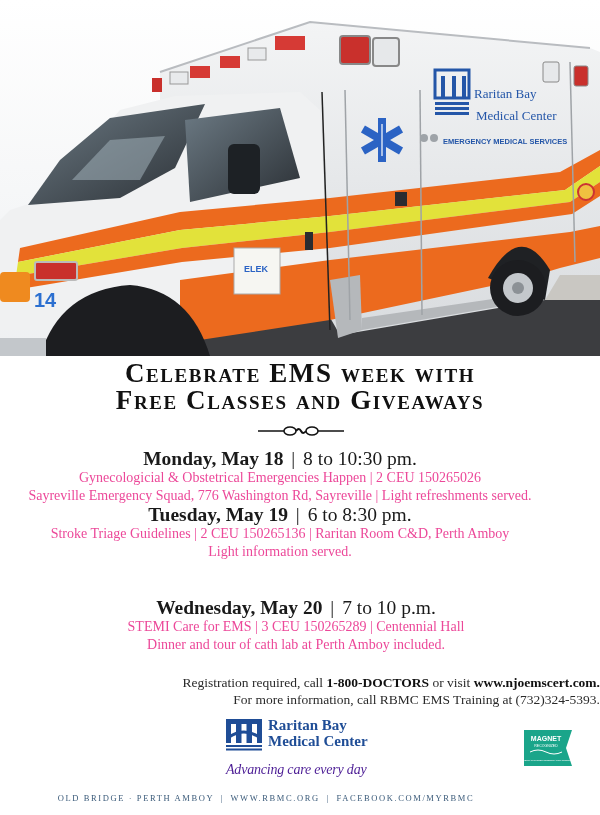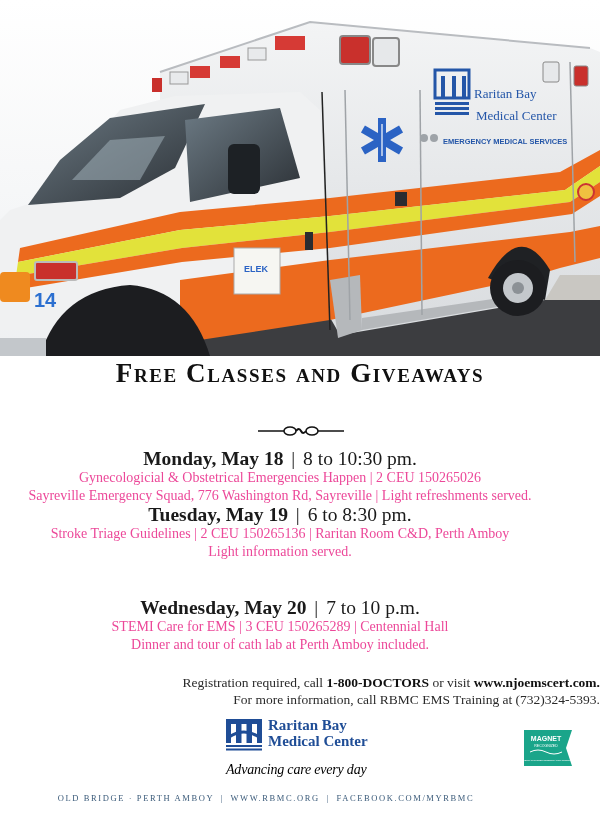--- a/index.html
+++ b/index.html
@@ -14,29 +14,29 @@
     .ornament { position: absolute; left: 258px; top: 424px; width: 86px; height: 14px; }
 
     .event { position: absolute; left: 0; width: 560px; text-align: center; }
     .event .date { font-family: "Liberation Serif", serif; font-size: 19.5px; line-height: 21px; color: #1a1a1a; }
     .event .date b { font-weight: bold; }
     .event .detail { font-family: "Liberation Serif", serif; font-size: 14px; line-height: 18px; color: #ec4899; }
     .sep { padding: 0 3px; }
 
     .ev1 { top: 448px; }
     .ev2 { top: 504px; }
-    .ev3 { top: 597px; }
+    .ev3 { top: 597px; margin-left: 16px; }
 
     .contact { position: absolute; left: 0; top: 674px; width: 600px; text-align: right; font-family: "Liberation Serif", serif; font-size: 13.5px; line-height: 17px; color: #2a2a2a; }
     .contact b { color: #111; }
 
     .logo { position: absolute; left: 226px; top: 717px; width: 170px; height: 66px; }
     .logo-mark { position: absolute; left: 0; top: 2px; width: 36px; height: 32px; }
     .logo-name { position: absolute; left: 42px; top: 0; font-family: "Liberation Serif", serif; font-weight: bold; font-size: 15px; line-height: 16px; color: #1f4d96; }
-    .logo-tag { position: absolute; left: 0; top: 45px; font-family: "Liberation Serif", serif; font-style: italic; font-size: 14px; color: #000000; letter-spacing: -0.2px; }
+    .logo-tag { position: absolute; left: 0; top: 45px; font-family: "Liberation Serif", serif; font-style: italic; font-size: 14px; color: #4c1d95; letter-spacing: -0.2px; }
 
     .magnet { position: absolute; left: 524px; top: 730px; width: 48px; height: 36px; }
 
     .footer { position: absolute; left: 0; top: 793px; width: 532px; text-align: center; font-family: "Liberation Serif", serif; font-size: 8.5px; letter-spacing: 1.6px; color: #3b5b7a; text-transform: uppercase; }
   </style>
 </head>
 <body>
 
 <div class="photo">
   <svg width="600" height="356" viewBox="0 0 600 356">
@@ -135,20 +135,21 @@
     <text x="34" y="307" font-family="Liberation Sans, sans-serif" font-weight="bold" font-size="20" fill="#2b6fd0">14</text>
 
     <rect x="0" y="338" width="46" height="18" fill="#c3c7cb"></rect>
 
     <rect x="234" y="248" width="46" height="46" fill="#f6f6f2" stroke="#aaa" stroke-width="1"></rect>
     <text x="244" y="272" font-family="Liberation Sans, sans-serif" font-weight="bold" font-size="9" fill="#2b63c4">ELEK</text>
   </svg>
 </div>
 
 <div class="headline">
+  <div class="line">Celebrate EMS week with</div>
   <div class="line">Free Classes and Giveaways</div>
 </div>
 <svg class="ornament" viewBox="0 0 86 14">
   <line x1="0" y1="7" x2="26" y2="7" stroke="#111" stroke-width="1.5"></line>
   <line x1="60" y1="7" x2="86" y2="7" stroke="#111" stroke-width="1.5"></line>
   <ellipse cx="32" cy="7" rx="6" ry="4" fill="none" stroke="#111" stroke-width="1.5"></ellipse>
   <path d="M38,7 Q41,3 43,7 Q45,11 48,7" fill="none" stroke="#111" stroke-width="2"></path>
   <ellipse cx="54" cy="7" rx="6" ry="4" fill="none" stroke="#111" stroke-width="1.5"></ellipse>
 </svg>
 

